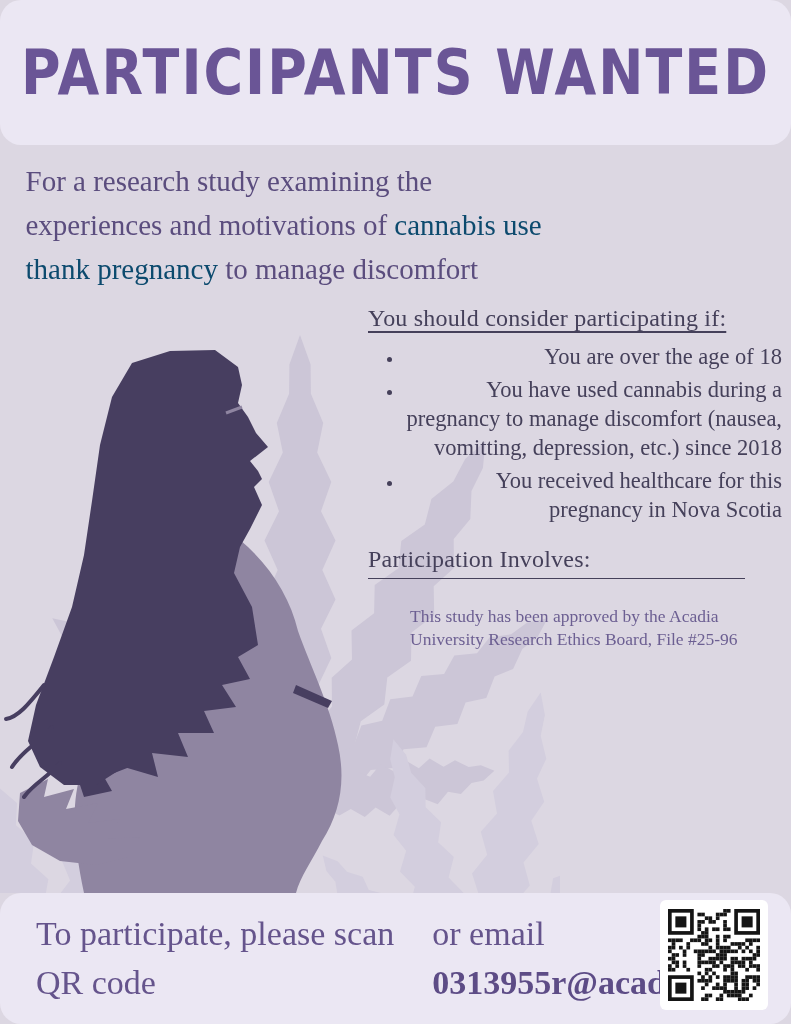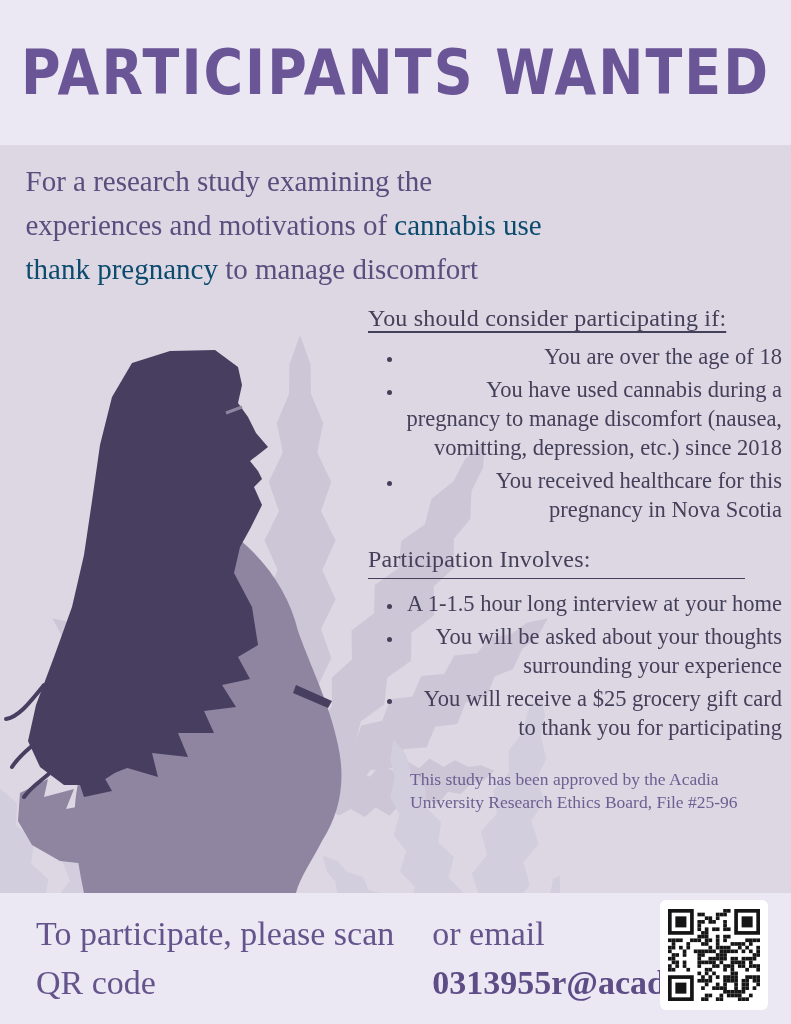--- a/index.html
+++ b/index.html
@@ -1,21 +1,21 @@
 <!DOCTYPE html>
 <html><head>
 <meta charset="utf-8">
 <style>
   html,body{margin:0;padding:0;background:#9a93a8;}
   .poster{
     position:relative;width:791px;height:1024px;overflow:hidden;
     background:#dcd7e2;margin:0 auto;
     font-family:"Liberation Serif","DejaVu Serif",serif;
   }
-  .band{position:absolute;left:0;width:791px;background:#ebe7f3;}
+  .band{position:absolute;left:0;width:791px;background:#ebe7f3;border-radius:21px;}
   .band.top{top:0;height:145px;display:flex;align-items:center;justify-content:center;}
   .band.bottom{top:893px;height:131px;}
   .title{
     margin:0;font-family:"DejaVu Sans","Liberation Sans",sans-serif;
     font-weight:800;font-size:54px;letter-spacing:2px;color:#6a5596;
     transform:scaleY(1.14);white-space:nowrap;
   }
   .main{position:absolute;top:145px;left:0;width:791px;height:748px;overflow:hidden;}
   .illustration{position:absolute;top:0;left:0;}
   .intro{
@@ -142,25 +142,20 @@
 
     <section class="column">
       <h2 class="col-heading inline-underline">You should consider participating if:</h2>
       <ul class="bullets">
         <li>You are over the age of 18</li>
         <li>You have used cannabis during a pregnancy to manage discomfort (nausea, vomitting, depression, etc.) since 2018</li>
         <li>You received healthcare for this pregnancy in Nova Scotia</li>
       </ul>
 
       <h2 class="col-heading block-underline">Participation Involves:</h2>
-      <ul class="bullets">
-        <li>A 1-1.5 hour long interview at your home</li>
-        <li>You will be asked about your thoughts surrounding your experience</li>
-        <li>You will receive a $25 grocery gift card to thank you for participating</li>
-      </ul>
 
       <p class="ethics">This study has been approved by the Acadia University Research Ethics Board, File #25-96</p>
     </section>
   </main>
 
   <footer class="band bottom">
     <div class="cta">
       <span>To participate, please scan QR code</span>
       <span><span>or email </span><strong>0313955r@acadiau.ca</strong></span>
     </div>

